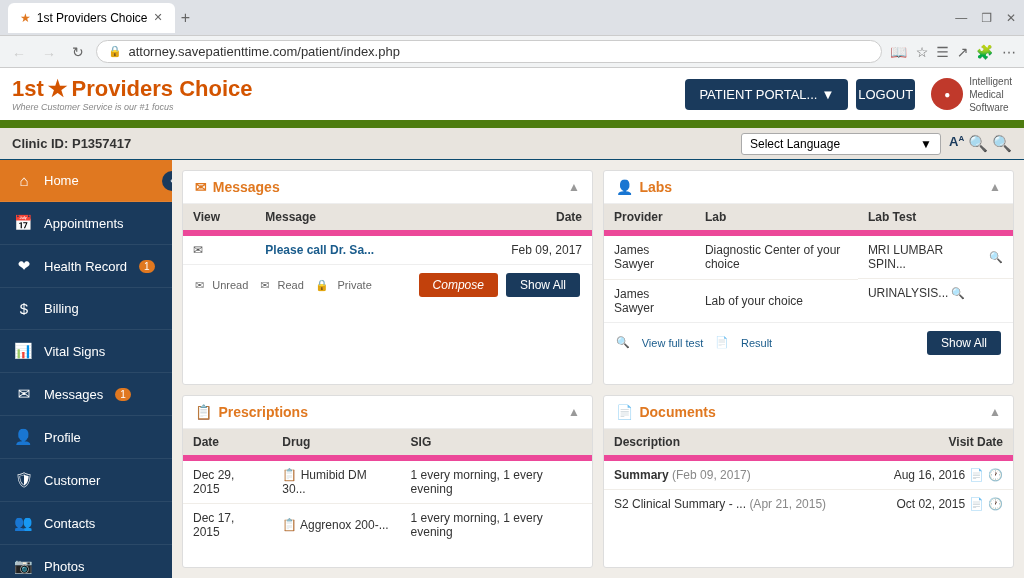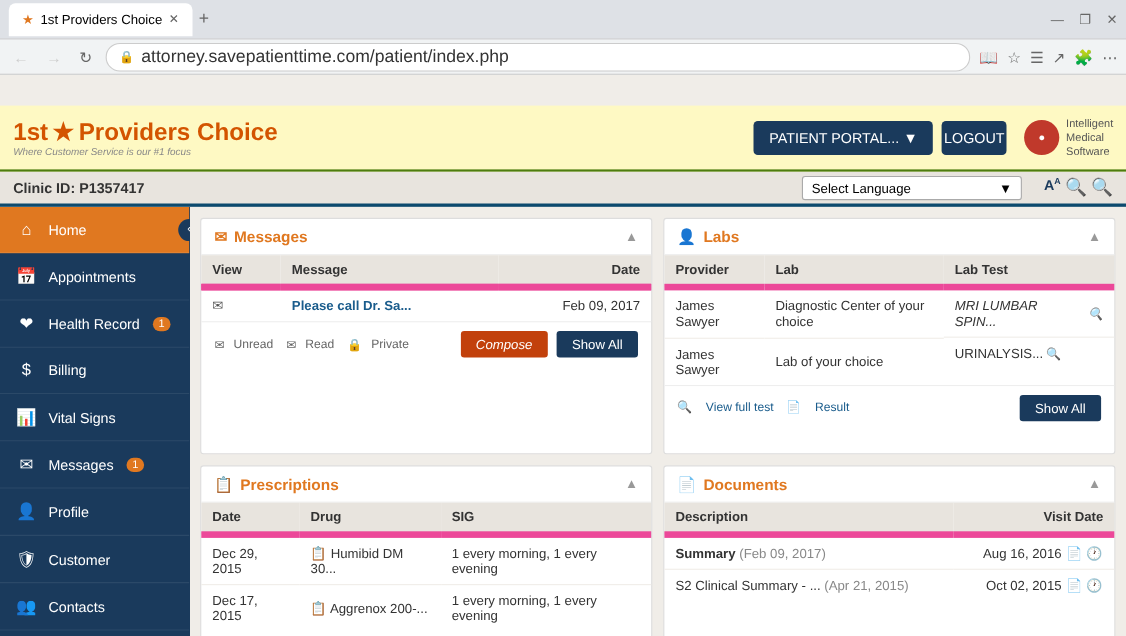--- a/index.html
+++ b/index.html
@@ -47,28 +47,27 @@
       font-size: 12px;
       color: #333;
       display: flex;
       align-items: center;
       gap: 6px;
     }
     .browser-right-icons { display: flex; gap: 8px; align-items: center; color: #666; font-size: 14px; }
 
     
     .app-header {
-      background: #fef9c3;
+      background: #ffffff;
       height: 60px;
       display: flex;
       align-items: center;
       padding: 0 12px;
-      border-bottom: 2px solid #4d7c0f;
+      border-bottom: 8px solid #4d7c0f;
       position: relative;
-      margin-top: 28px;
     }
     .logo-area { display: flex; flex-direction: column; }
     .logo-text { font-size: 22px; font-weight: bold; color: #d35400; display: flex; align-items: center; gap: 4px; }
     .logo-star { color: #d35400; }
     .logo-subtitle { font-size: 9px; color: #888; font-style: italic; }
     .header-right { margin-left: auto; display: flex; align-items: center; gap: 8px; }
     .patient-portal-btn {
       background: #1a3a5c;
       color: white;
       border: none;
@@ -98,24 +97,24 @@
     .ims-icon { width: 32px; height: 32px; background: #c0392b; border-radius: 50%; display: flex; align-items: center; justify-content: center; color: white; font-size: 10px; }
     .ims-text { font-size: 10px; color: #555; line-height: 1.3; }
 
     
     .sub-header {
       background: #e8e4de;
       height: 32px;
       display: flex;
       align-items: center;
       padding: 0 12px;
-      border-bottom: 3px solid #0c4a6e;
+      border-bottom: 1px solid #0c4a6e;
     }
     .clinic-id { font-size: 13px; font-weight: bold; color: #333; }
-    .sub-header-right { margin-left: auto; display: flex; gap: 20px; padding-left: 40px; }
+    .sub-header-right { margin-left: auto; display: flex; align-items: center; gap: 8px; padding-left: 40px; }
     .lang-select {
       border: 1px solid #aaa;
       background: white;
       padding: 3px 8px;
       border-radius: 3px;
       font-size: 12px;
       width: 200px;
       display: flex;
       align-items: center;
       justify-content: space-between;
@@ -283,21 +282,21 @@
   <span style="font-size:12px;color:#666;cursor:pointer;margin-right:8px;">❐</span>
   <span style="font-size:12px;color:#666;cursor:pointer;">✕</span>
 </div>
 
 <div class="browser-controls">
   <button class="nav-btn" disabled="">←</button>
   <button class="nav-btn" disabled="">→</button>
   <button class="nav-btn">↻</button>
   <div class="address-bar">
     <span style="color:#666;font-size:11px;">🔒</span>
-    <span style="font-size:16px;color:#333;">attorney.savepatienttime.com/patient/index.php</span>
+    <span style="font-size:13px;color:#333;">attorney.savepatienttime.com/patient/index.php</span>
   </div>
   <div class="browser-right-icons">
     <span style="cursor:pointer;">📖</span>
     <span style="cursor:pointer;">☆</span>
     <span style="cursor:pointer;">☰</span>
     <span style="cursor:pointer;">↗</span>
     <span style="cursor:pointer;">🧩</span>
     <span style="cursor:pointer;">⋯</span>
   </div>
 </div>
@@ -457,21 +456,21 @@
             <tr>
               <th>Provider</th>
               <th>Lab</th>
               <th>Lab Test</th>
             </tr>
           </thead>
           <tbody>
             <tr>
               <td>James Sawyer</td>
               <td>Diagnostic Center of your choice</td>
-              <td style="display:flex;align-items:center;gap:18px;font-style:italic;">
+              <td style="display:flex;align-items:center;gap:18px;">
                 <span>MRI LUMBAR SPIN...</span>
                 <span class="search-icon-small">🔍</span>
               </td>
             </tr>
             <tr>
               <td>James Sawyer</td>
               <td>Lab of your choice</td>
               <td style="display:flex;align-items:center;gap:3px;">
                 <span>URINALYSIS...</span>
                 <span class="search-icon-small">🔍</span>

